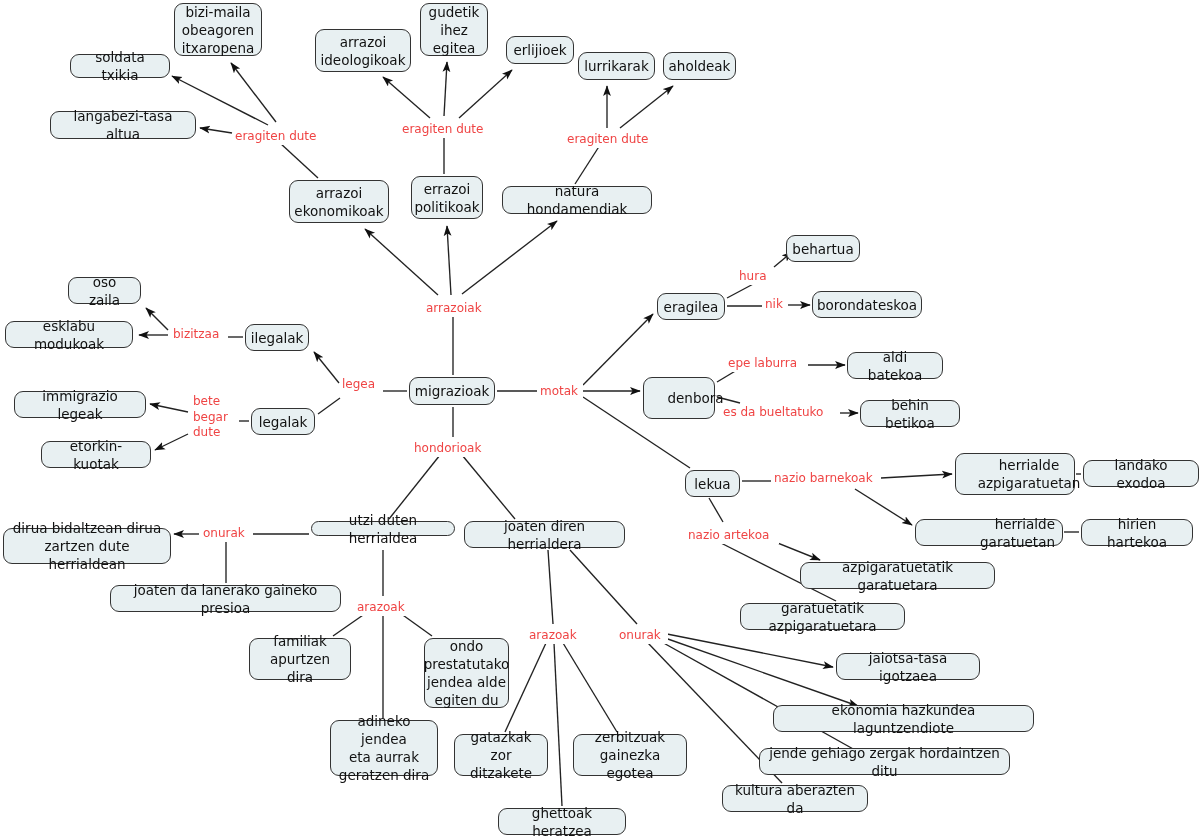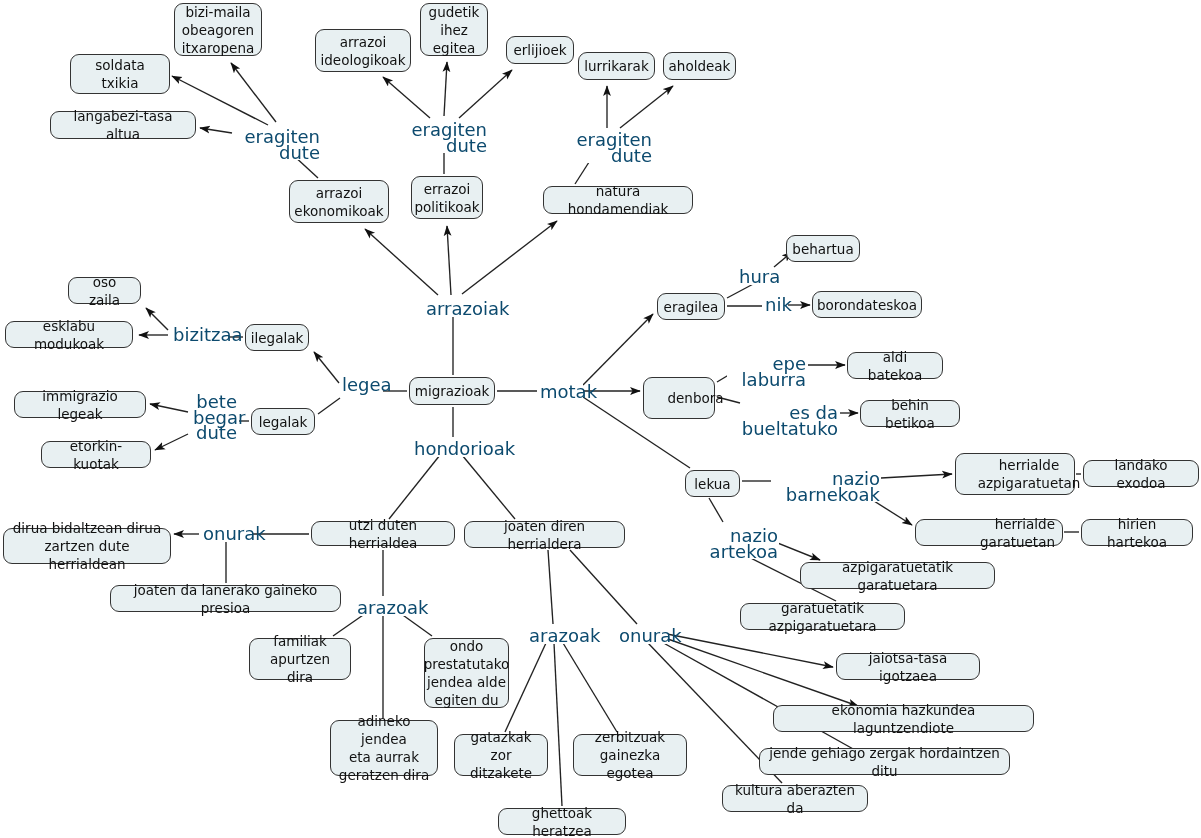--- a/index.html
+++ b/index.html
@@ -18,25 +18,25 @@
     text-align:center;
     display:flex;
     align-items:center;
     justify-content:center;
     padding:2px 7px;
     white-space:pre-line;
     box-shadow:0 0 0 0 rgba(0,0,0,0);
   }
   .elabel{
     position:absolute;
-    font-size:18px;
+    font-size:12px;
     line-height:15.5px;
-    color:#0c4a6e;
+    color:#ef4444;
     background:#fff;
-    text-align:right;
+    text-align:left;
     white-space:pre-line;
     padding:0 1px;
   }
 </style>
 </head>
 <body>
 
 <div id="map">
   <svg id="edges" viewBox="0 0 1201 838">
     <defs>
@@ -115,47 +115,47 @@
 obeagoren
 itxaropena</div>
       <div class="node" style="left: 420px; top: 3px; width: 68px; height: 53px;">gudetik
 ihez
 egitea</div>
       <div class="node" style="left: 315px; top: 29px; width: 96px; height: 43px;">arrazoi
 ideologikoak</div>
       <div class="node" style="left: 506px; top: 36px; width: 68px; height: 28px;">erlijioek</div>
       <div class="node" style="left: 578px; top: 52px; width: 77px; height: 28px;">lurrikarak</div>
       <div class="node" style="left: 663px; top: 52px; width: 73px; height: 28px;">aholdeak</div>
-      <div class="node" style="left: 70px; top: 54px; width: 100px; height: 40px;">soldata txikia</div>
+      <div class="node" style="left: 70px; top: 54px; width: 100px; height: 24px;">soldata txikia</div>
       <div class="node" style="left: 50px; top: 111px; width: 146px; height: 28px;">langabezi-tasa altua</div>
       <div class="node" style="left: 289px; top: 180px; width: 100px; height: 43px;">arrazoi
 ekonomikoak</div>
       <div class="node" style="left: 411px; top: 176px; width: 72px; height: 43px;">errazoi
 politikoak</div>
-      <div class="node" style="left: 502px; top: 186px; width: 150px; height: 28px; margin-left: 41px;">natura hondamendiak</div>
+      <div class="node" style="left: 502px; top: 186px; width: 150px; height: 28px;">natura hondamendiak</div>
       <div class="node" style="left: 786px; top: 235px; width: 74px; height: 27px;">behartua</div>
       <div class="node" style="left: 68px; top: 277px; width: 73px; height: 27px;">oso zaila</div>
       <div class="node" style="left: 657px; top: 293px; width: 68px; height: 27px;">eragilea</div>
       <div class="node" style="left: 812px; top: 291px; width: 110px; height: 27px;">borondateskoa</div>
       <div class="node" style="left: 5px; top: 321px; width: 128px; height: 27px;">esklabu modukoak</div>
       <div class="node" style="left: 245px; top: 324px; width: 64px; height: 27px;">ilegalak</div>
       <div class="node" style="left: 847px; top: 352px; width: 96px; height: 27px;">aldi batekoa</div>
       <div class="node" style="left: 14px; top: 391px; width: 132px; height: 27px;">immigrazio legeak</div>
       <div class="node" style="left: 409px; top: 377px; width: 86px; height: 28px;">migrazioak</div>
       <div class="node" style="left: 643px; top: 377px; width: 72px; height: 42px; padding-left: 40px;">denbora</div>
       <div class="node" style="left: 860px; top: 400px; width: 100px; height: 27px;">behin betikoa</div>
       <div class="node" style="left: 251px; top: 408px; width: 64px; height: 27px;">legalak</div>
       <div class="node" style="left: 41px; top: 441px; width: 110px; height: 27px;">etorkin-kuotak</div>
       <div class="node" style="left: 955px; top: 453px; width: 120px; height: 42px; padding-left: 35px;">herrialde
 azpigaratuetan</div>
       <div class="node" style="left: 685px; top: 470px; width: 55px; height: 27px;">lekua</div>
       <div class="node" style="left: 1083px; top: 460px; width: 116px; height: 27px;">landako exodoa</div>
       <div class="node" style="left: 915px; top: 519px; width: 148px; height: 27px; text-align: right;">herrialde garatuetan</div>
       <div class="node" style="left: 1081px; top: 519px; width: 112px; height: 27px;">hirien hartekoa</div>
-      <div class="node" style="left: 311px; top: 521px; width: 144px; height: 25px;">utzi duten herrialdea</div>
+      <div class="node" style="left: 311px; top: 521px; width: 144px; height: 15px;">utzi duten herrialdea</div>
       <div class="node" style="left: 464px; top: 521px; width: 161px; height: 27px;">joaten diren herrialdera</div>
       <div class="node" style="left: 3px; top: 528px; width: 168px; height: 36px;">dirua bidaltzean dirua
 zartzen dute herrialdean</div>
       <div class="node" style="left: 800px; top: 562px; width: 195px; height: 27px;">azpigaratuetatik garatuetara</div>
       <div class="node" style="left: 740px; top: 603px; width: 165px; height: 27px;">garatuetatik azpigaratuetara</div>
       <div class="node" style="left: 110px; top: 585px; width: 231px; height: 27px;">joaten da lanerako gaineko presioa</div>
       <div class="node" style="left: 836px; top: 653px; width: 144px; height: 27px;">jaiotsa-tasa igotzaea</div>
       <div class="node" style="left: 249px; top: 638px; width: 102px; height: 42px;">familiak
 apurtzen dira</div>
       <div class="node" style="left: 424px; top: 638px; width: 85px; height: 70px;">ondo

